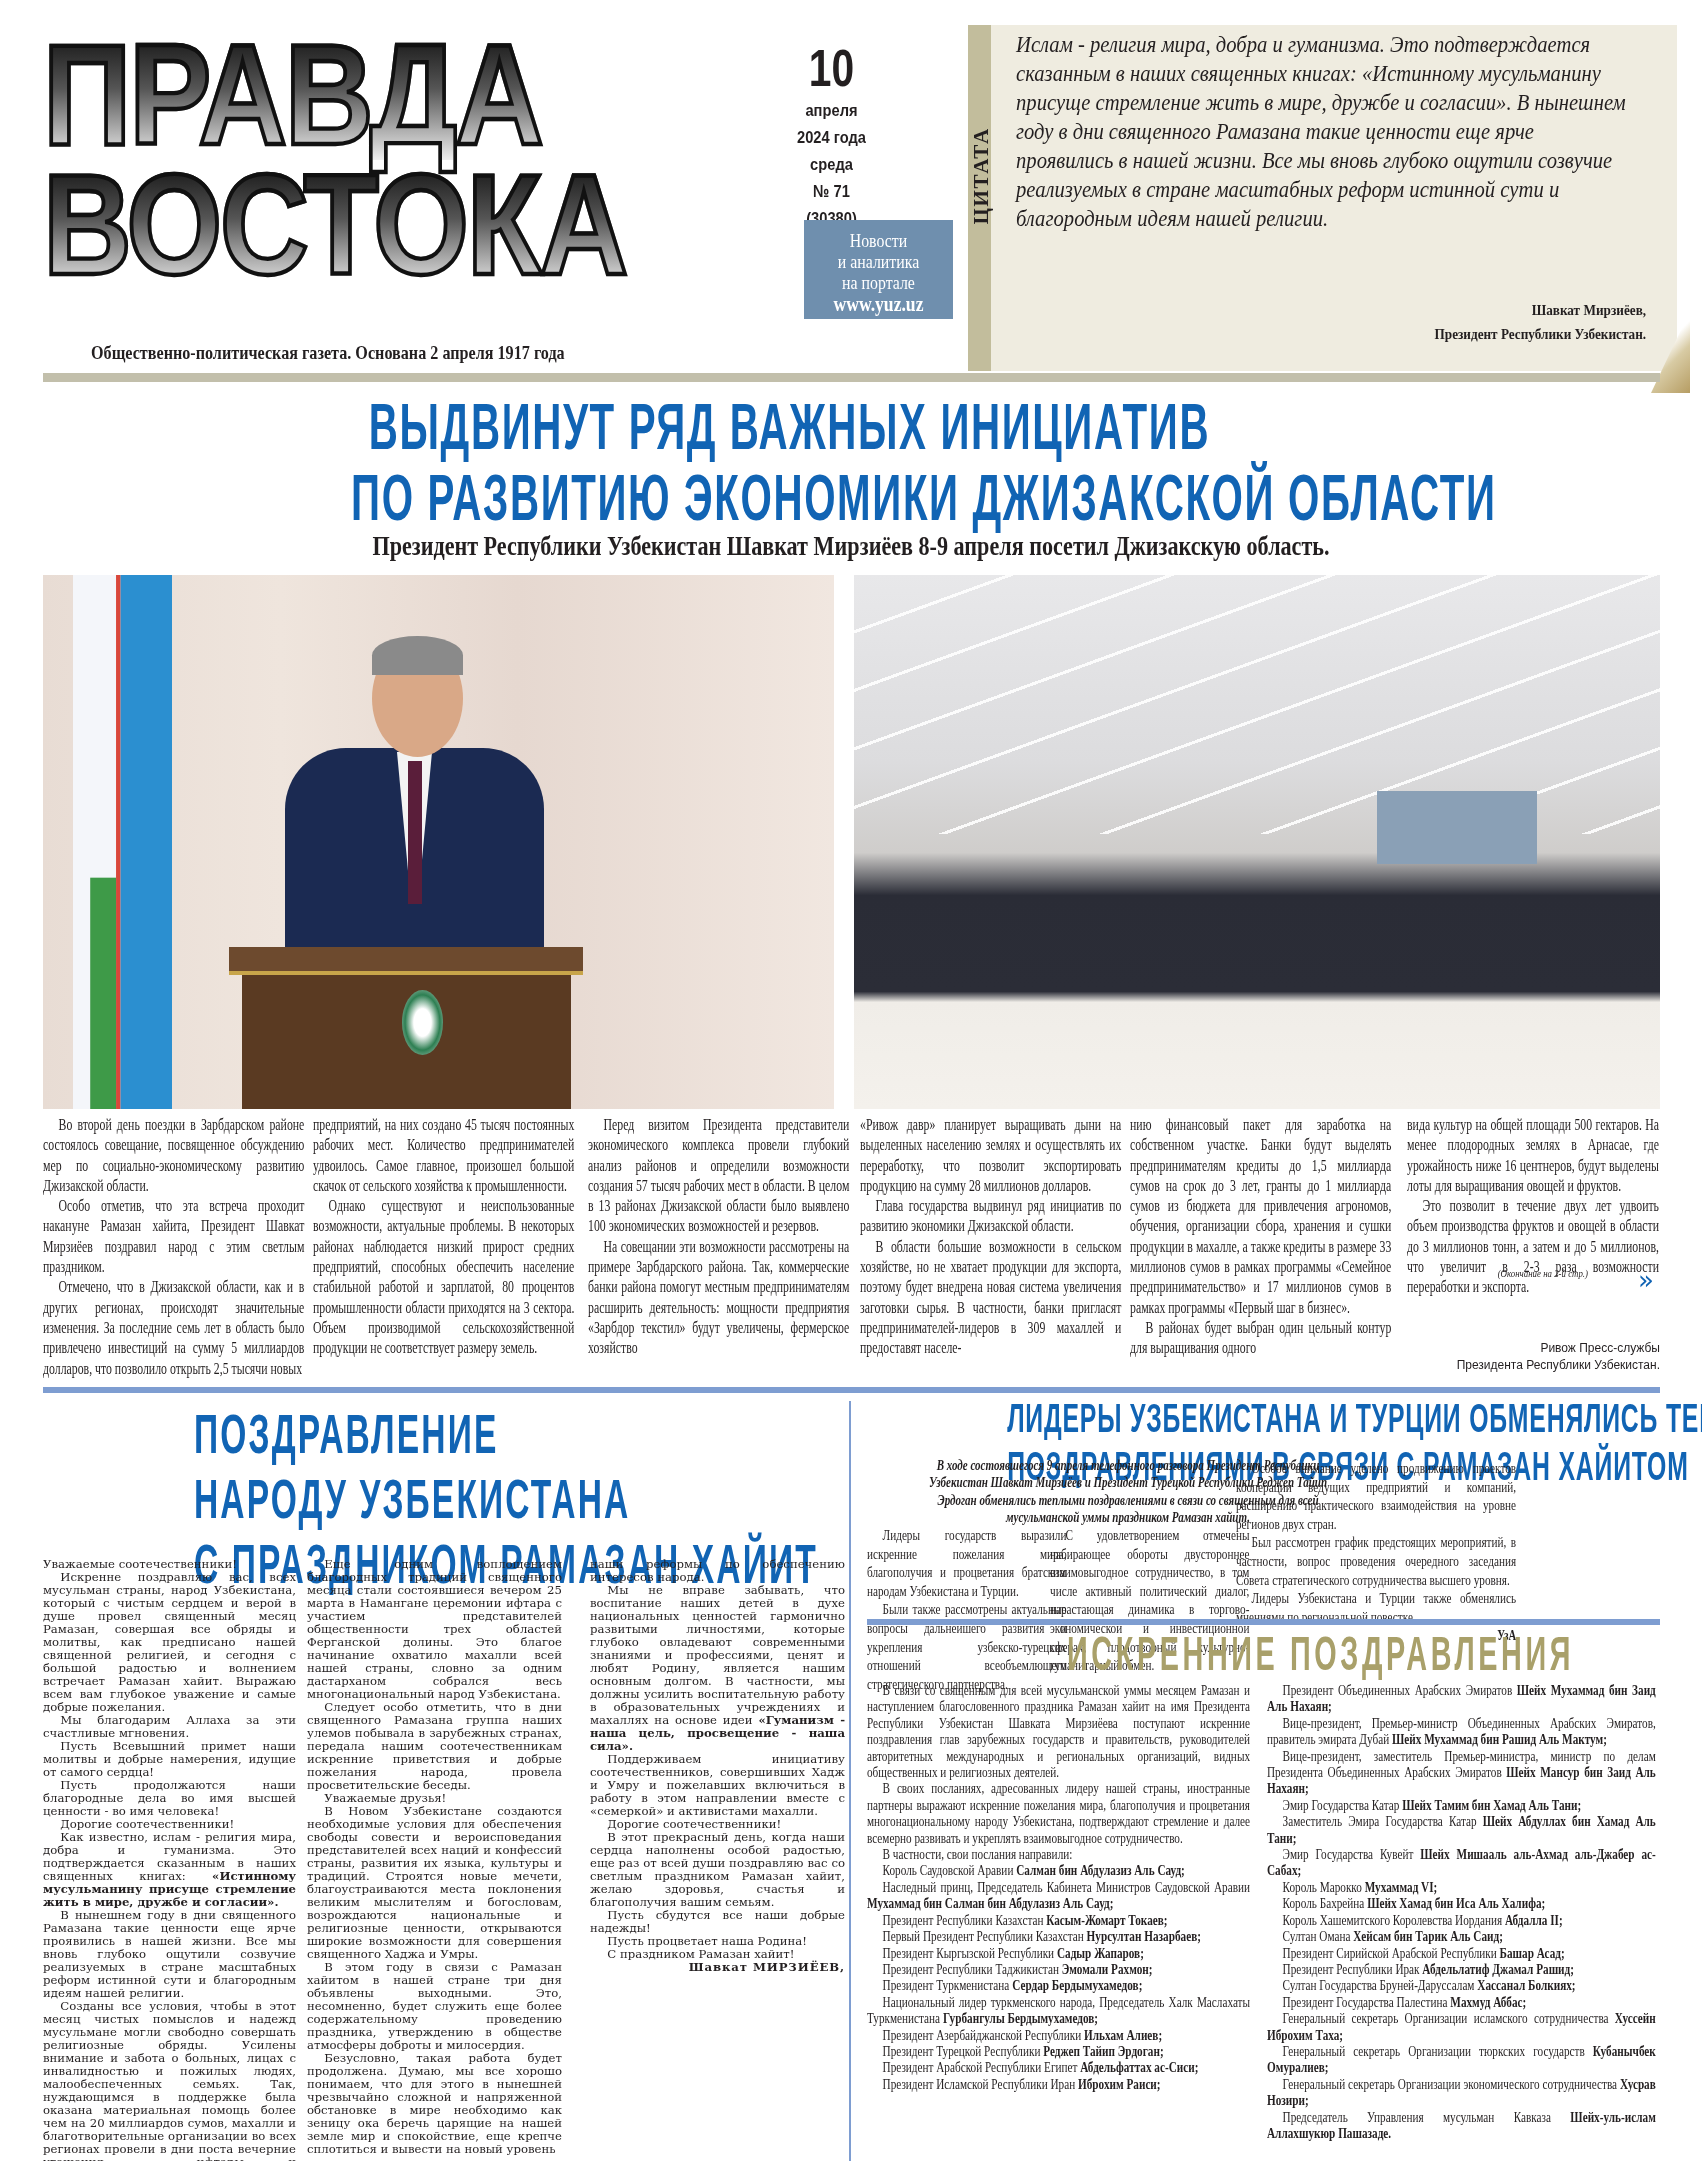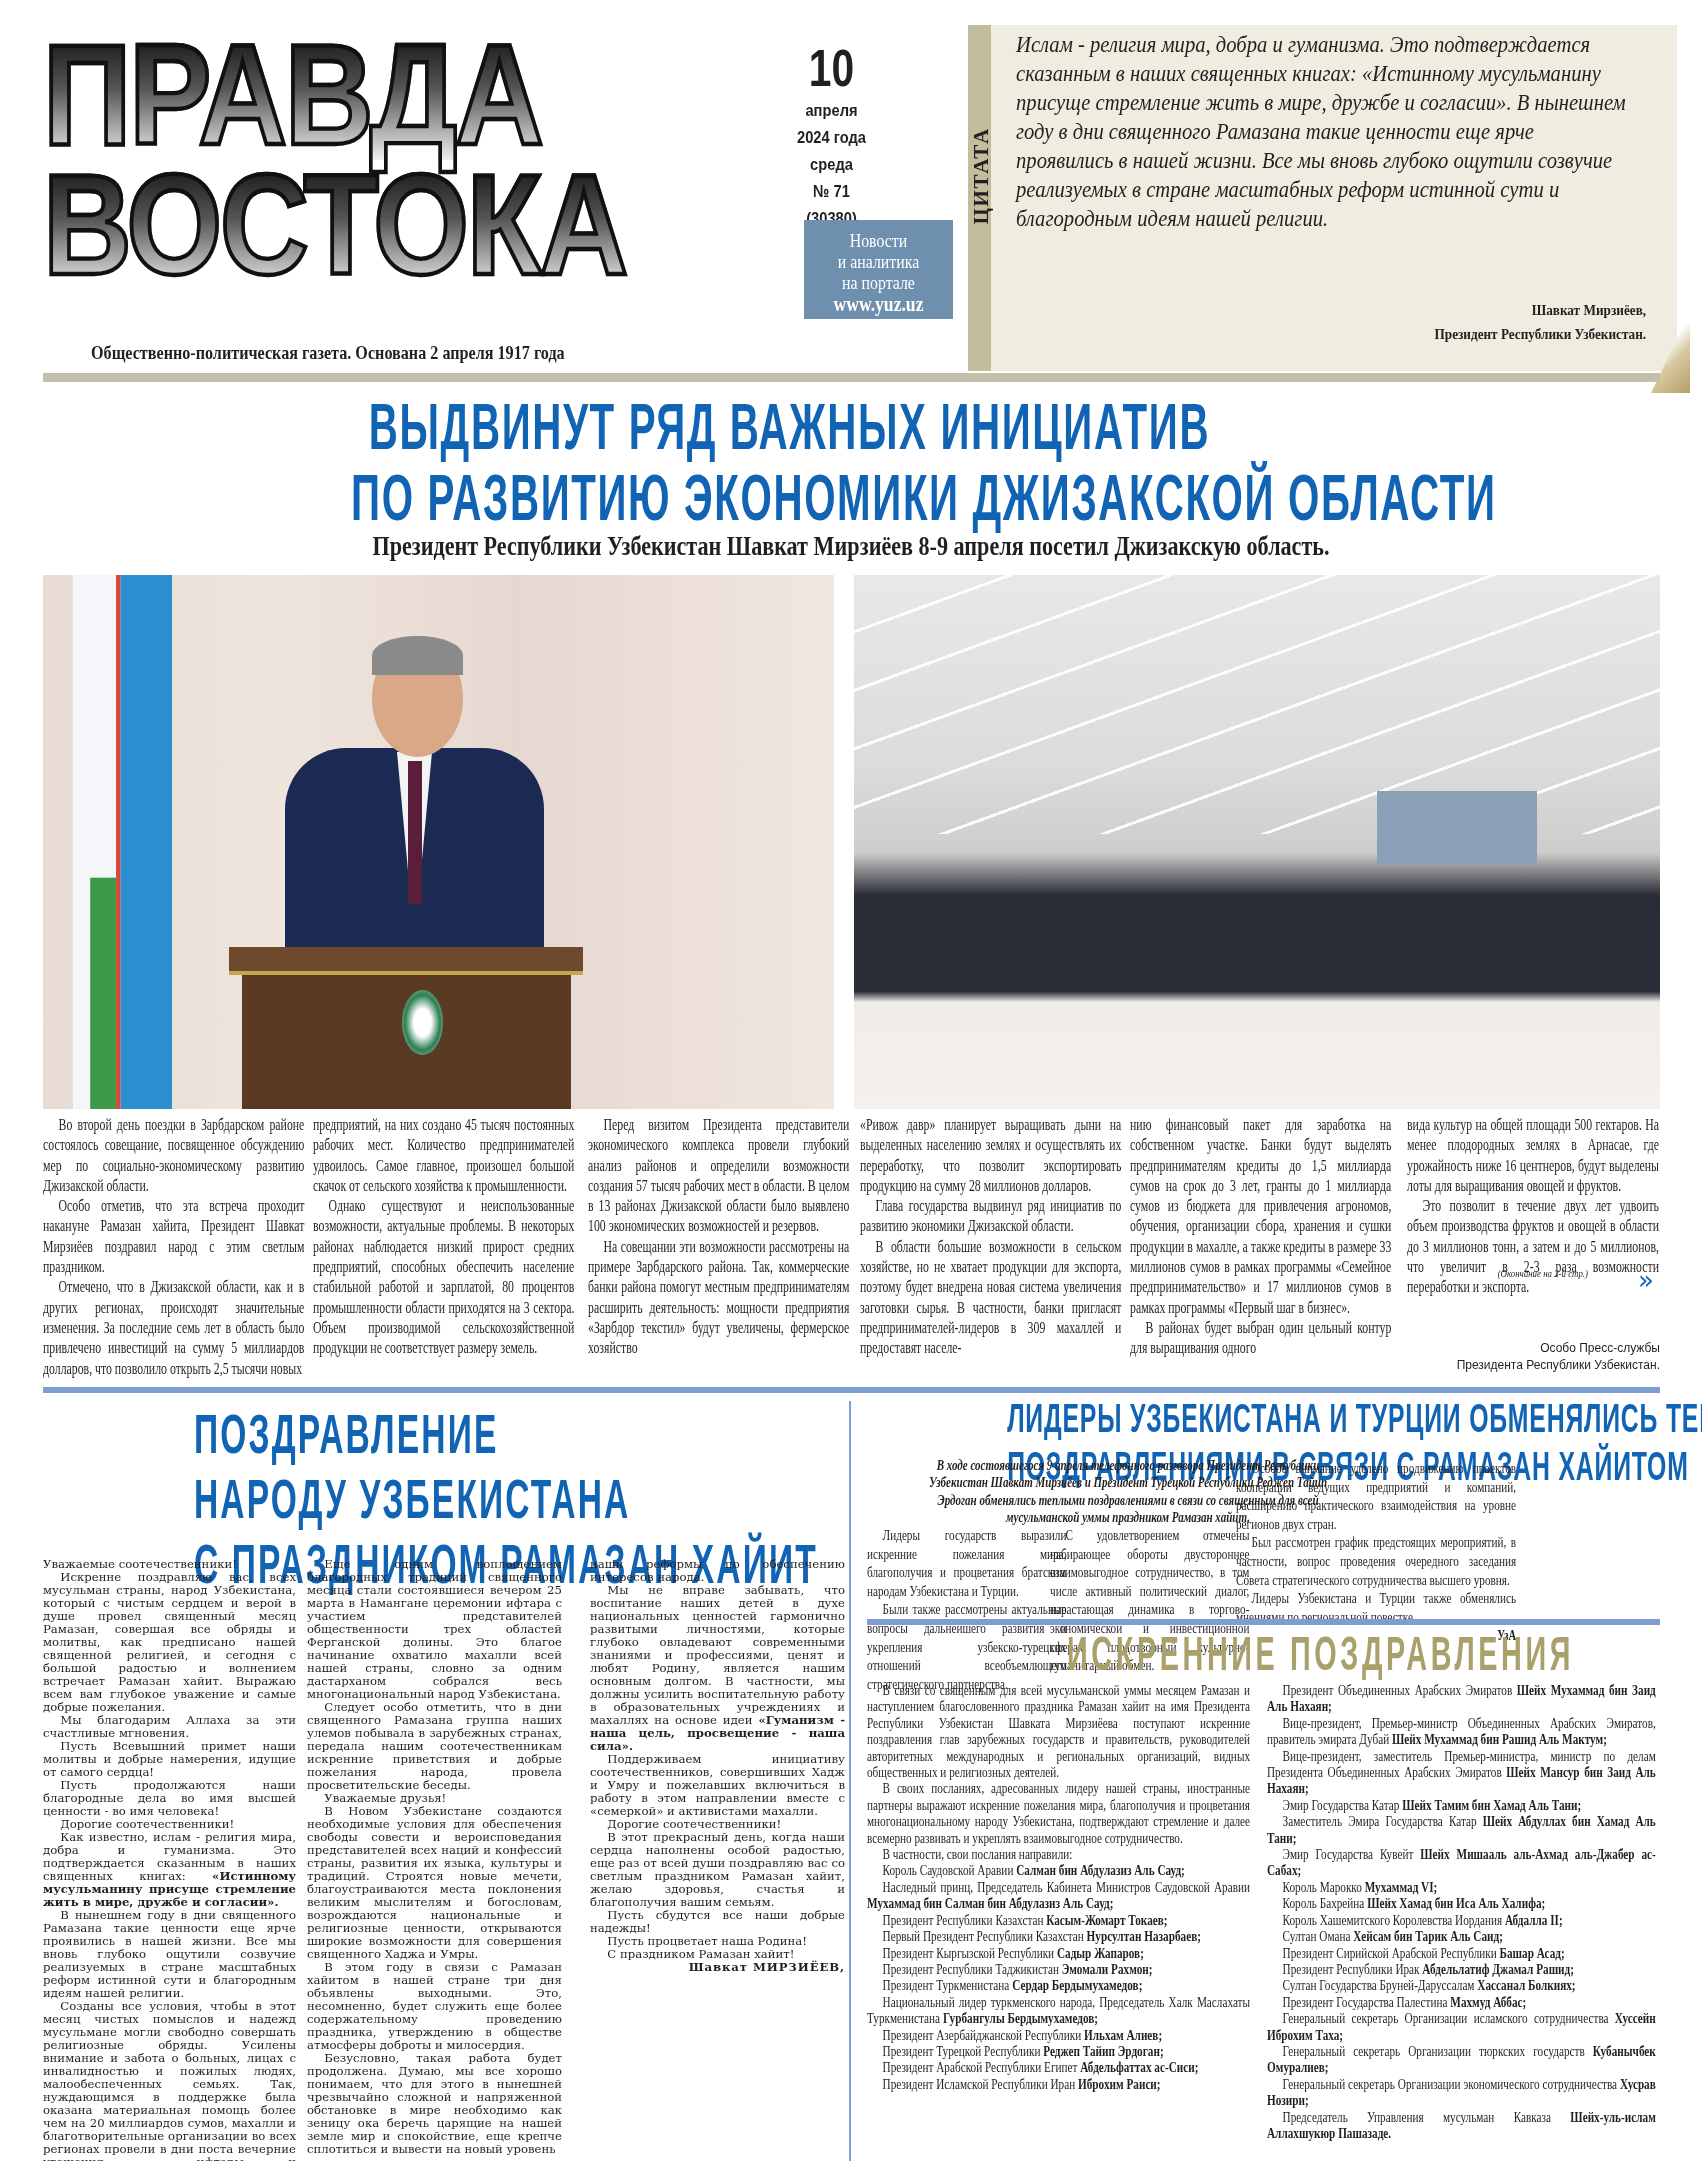--- a/index.html
+++ b/index.html
@@ -166,21 +166,21 @@
   <p>В районах будет выбран один цельный контур для выращивания одного</p>
 </div>
 <div class="col col-narrow" style="left:1407px; top:1115px; width:350px;">
   <p style="text-indent:0">вида культур на общей площади 500 гектаров. На менее плодородных землях в Арнасае, где урожайность ниже 16 центнеров, будут выделены лоты для выращивания овощей и фруктов.</p>
   <p>Это позволит в течение двух лет удвоить объем производства фруктов и овощей в области до 3 миллионов тонн, а затем и до 5 миллионов, что увеличит в 2-3 раза возможности переработки и экспорта.</p>
 </div>
 
 <div class="abs continuation" style="width:112px">(Окончание на 2-й стр.)</div>
 <div class="abs cont-arrow">»</div>
 <div class="abs credit-photo">
-  <div>Особо Пресс-службы</div>
+  <div>Ривож Пресс-службы</div>
   <div>Президента Республики Узбекистан.</div>
 </div>
 
 <div class="abs rule-blue" style="left:43px; top:1387px; width:1617px;"></div>
 
 <div class="abs h2" style="top:1401px;">
   <span class="ln">ПОЗДРАВЛЕНИЕ</span>
   <span class="ln">НАРОДУ УЗБЕКИСТАНА</span>
   <span class="ln">С ПРАЗДНИКОМ РАМАЗАН ХАЙИТ</span>
 </div>

